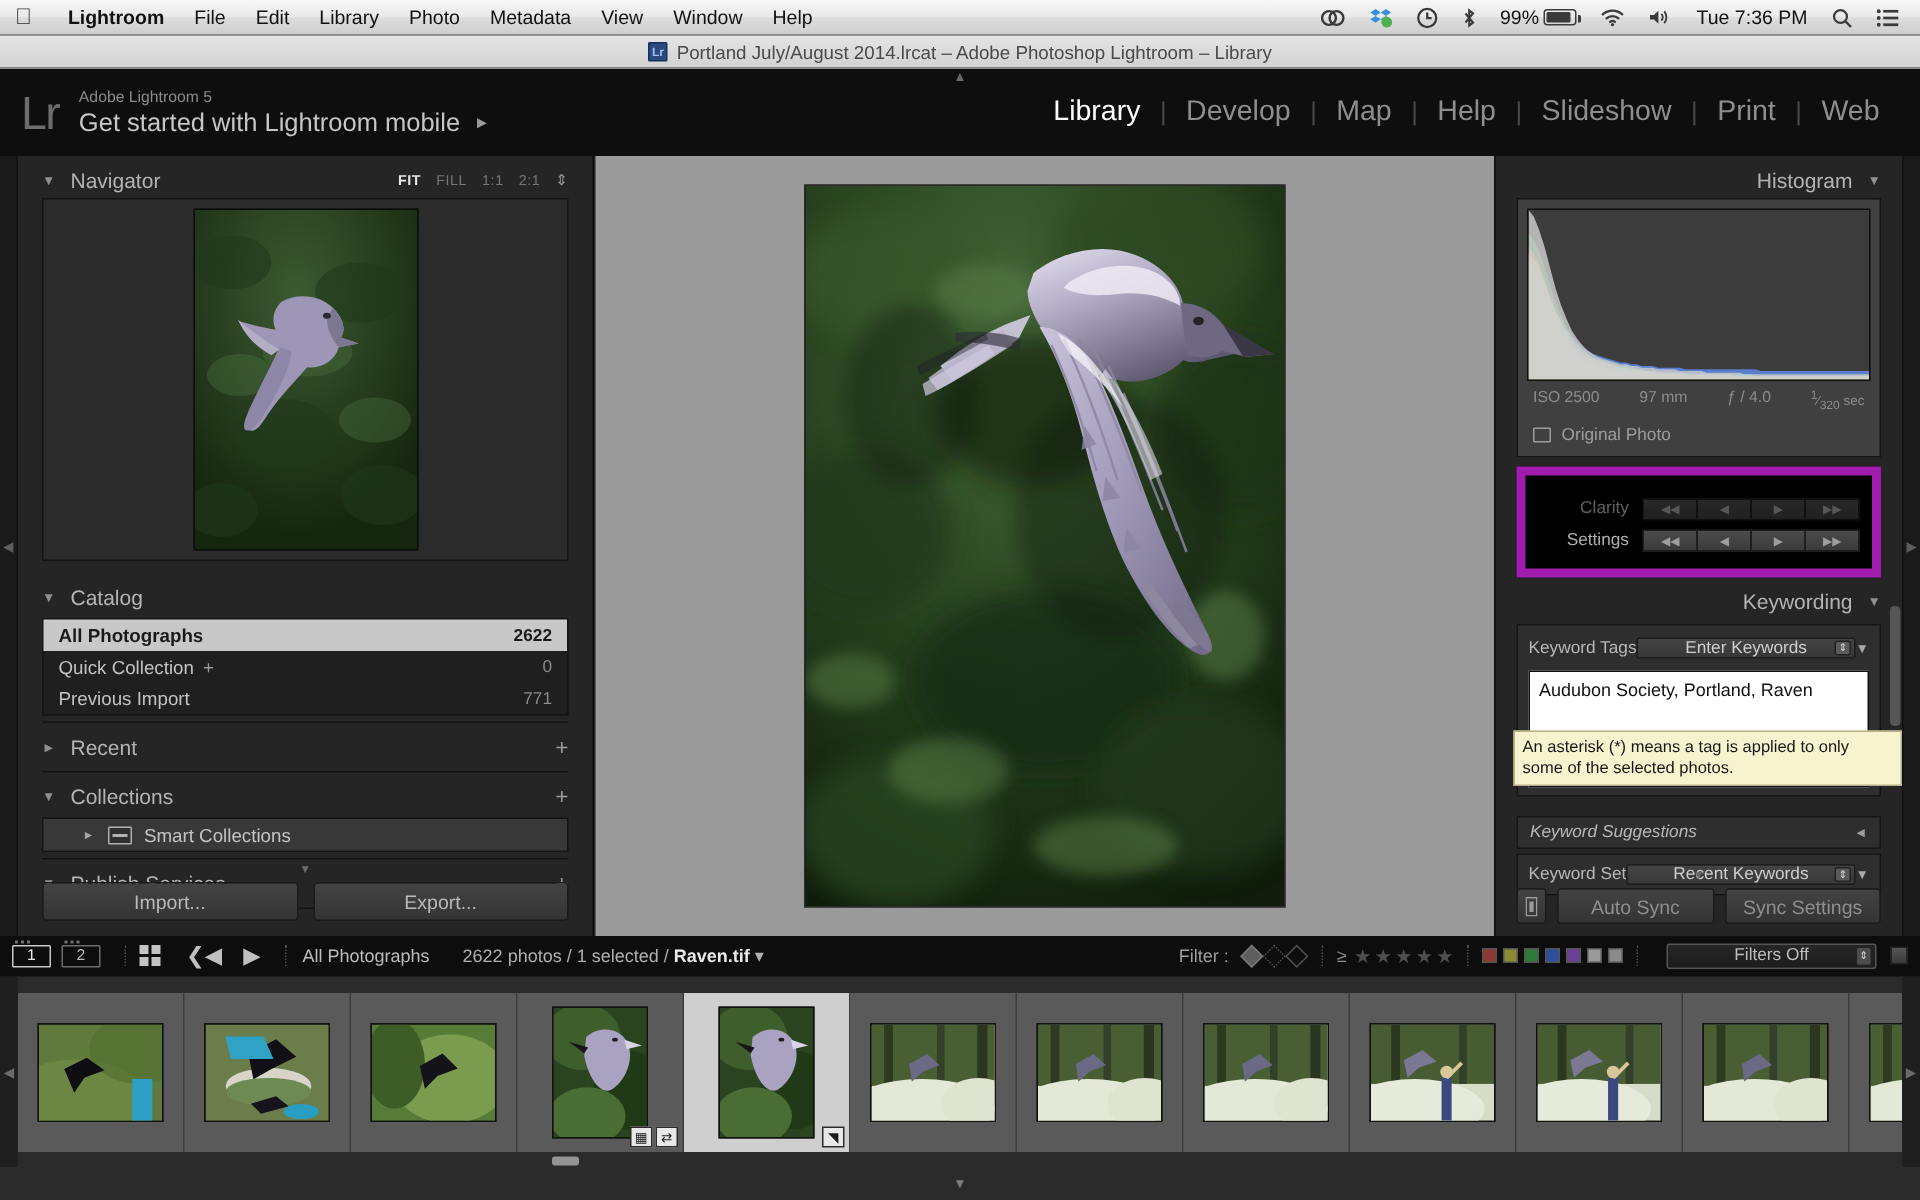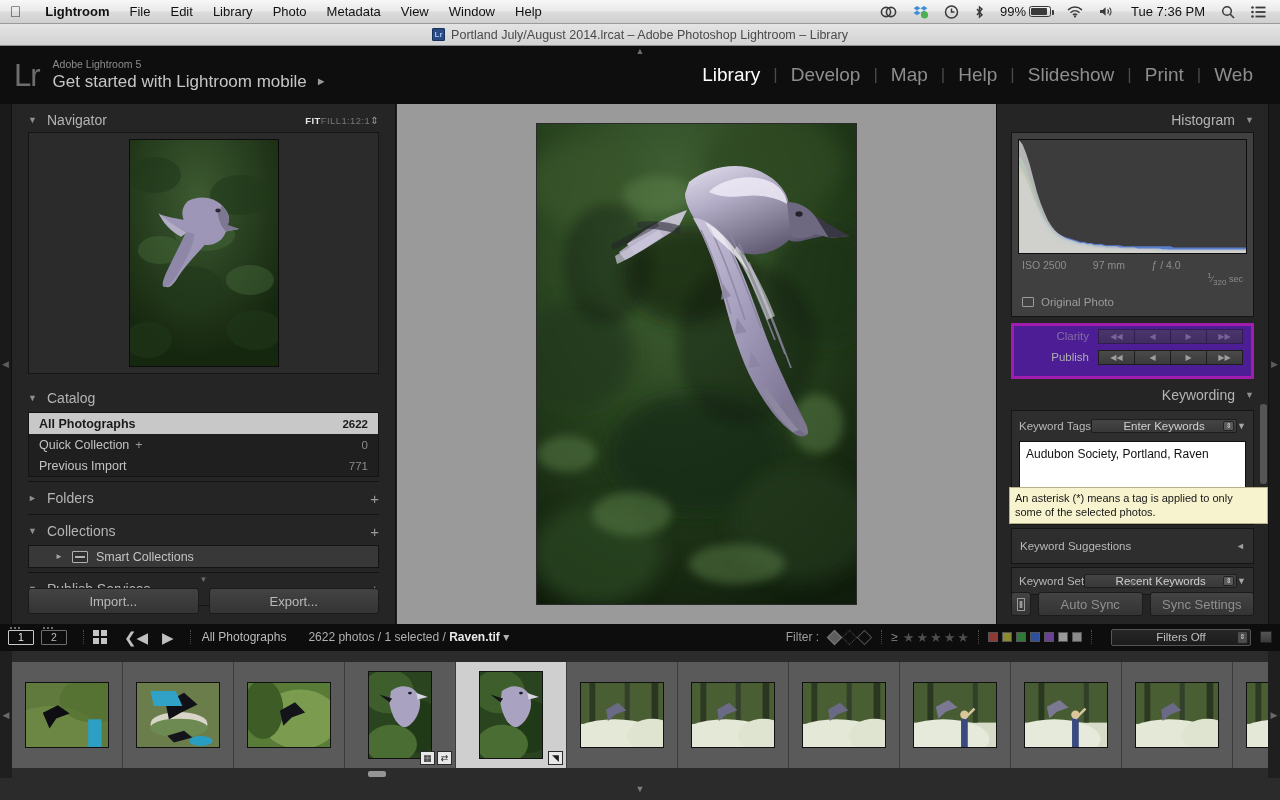--- a/index.html
+++ b/index.html
@@ -80,21 +80,21 @@
     position:absolute; top:0; left:12px; width:384px; height:520px;
     background:#252525; border-right:1px solid #0d0d0d; padding: 0 16px;
     overflow:hidden;
   }
   .panel-head {
     display:flex; align-items:center; height:24px; color:#b4b4b4; font-size:14px;
     margin-top: 4px;
   }
   .panel-head .tri { font-size:9px; color:#8f8f8f; margin-right:10px; width:9px;}
   .panel-head .plus { margin-left:auto; color:#9a9a9a; font-size:15px; font-weight:300; }
-  .nav-modes { margin-left:auto; display:flex; align-items:center; font-size:9.5px; color:#777; letter-spacing:.4px;}
+  .nav-modes { margin-left:auto; display:flex; align-items:center; gap:10px; font-size:9.5px; color:#777; letter-spacing:.4px;}
   .nav-modes .on { color:#e6e6e6; font-weight:bold; }
   .nav-modes .stepper { color:#9a9a9a; font-size:10px; }
 
   .nav-box {
     height: 242px; background:#2b2b2b; border:1px solid #151515;
     display:flex; align-items:center; justify-content:center; margin-bottom: 12px;
   }
   .nav-thumb {
     width:150px; height:228px; border:1px solid #0c0c0c; position:relative; overflow:hidden;
     background:#14240f;
@@ -136,26 +136,26 @@
   
   .right-panel {
     position:absolute; top:0; right:12px; width:272px; height:520px;
     background:#252525; border-left:1px solid #0d0d0d; padding: 0 14px; overflow:hidden;
   }
   .panel-head.rt { justify-content:flex-end; }
   .panel-head.rt .tri { margin:0 0 0 10px; }
   .hist-box { background:#404040; border:1px solid #141414; padding:6px; }
   .hist-plot { height:115px; background:#3c3c3c; border:1px solid #0e0e0e; position:relative; overflow:hidden;}
   .hist-meta { display:flex; justify-content:space-between; font-size:10.5px; color:#8d8d8d; padding:5px 4px 3px; }
-  .hist-meta .frac { font-size:9px;margin-top:12px; }
+  .hist-meta .frac { font-size:9px; }
   .hist-meta .frac sup { font-size:8px; } .hist-meta .frac sub { font-size:8px; }
   .orig-row { display:flex; align-items:center; font-size:11.5px; color:#9d9d9d; padding:6px 4px 2px; }
   .chk { width:12px; height:10px; border:1.3px solid #9d9d9d; margin-right:7px; border-radius:1px; }
 
-  .qd-box { background:#4c1d95; border:3px solid #a21caf; margin-top:6px; padding:4px 8px 8px; }
+  .qd-box { background:#000000; border:6px solid #a21caf; margin-top:6px; padding:16px 8px 8px; }
   .qd-row { display:flex; align-items:center; justify-content:flex-end; height:21px; gap:6px; }
   .qd-row .lbl { font-size:11.5px; color:#b0b0b0; margin-right:4px; }
   .nudge { display:flex; }
   .nudge span {
     width:37px; height:15px; background:linear-gradient(180deg,#4a4a4a,#3b3b3b);
     border:1px solid #1e1e1e; color:#9e9e9e; font-size:8px;
     display:flex; align-items:center; justify-content:center; margin-left:-1px;
   }
   .qd-reset { display:flex; justify-content:flex-end; margin-top:6px; padding-top:6px; border-top:1px solid #1c1c1c;}
   .qd-reset .btn { flex:none; width:130px; height:20px; font-size:11.5px; }
@@ -172,22 +172,22 @@
     position:absolute; right:2px; top:1px; bottom:1px; width:11px;
     background:#5a5a5a; border:1px solid #222; color:#ddd; font-size:7px;
     display:flex; align-items:center; justify-content:center; border-radius:2px;
   }
   .kw-row .caret { color:#a8a8a8; font-size:9px; }
   .kw-text {
     background:#ffffff; color:#111; border:1px solid #101010; height:78px;
     margin-top:5px; padding:5px 6px; font-size:12px;
   }
   .kw-subrow {
-    background:#2e2e2e; border:1px solid #151515; height:36px; margin-top:3px;
-    display:flex; align-items:center; padding:0 8px; font-size:11.5px; color:#b8b8b8;
+    background:#2e2e2e; border:1px solid #151515; height:22px; margin-top:13px;
+    display:flex; align-items:center; padding:0 8px; font-size:11.5px; color:#b8b8b8;font-style:italic;
   }
   .kw-subrow .caret { margin-left:auto; color:#9d9d9d; font-size:9px; }
 
   .sync-bar {
     position:absolute; left:14px; right:14px; bottom:8px; display:flex; gap:7px; align-items:center;
   }
   .sync-toggle {
     width:20px; height:24px; border:1px solid #1b1b1b; background:linear-gradient(180deg,#434343,#343434);
     border-radius:3px; display:flex; align-items:center; justify-content:center; color:#9a9a9a; font-size:11px;
   }
@@ -463,21 +463,21 @@
         </div>
         <div class="row">
           <span>Previous Import</span>
           <span class="count">771</span>
         </div>
       </div>
 
       <div class="divider"></div>
       <div class="panel-head">
         <span class="tri">►</span>
-        <span>Folders</span>
+        <span>Recent</span>
         <span class="plus">+</span>
       </div>
 
       <div class="divider"></div>
       <div class="panel-head">
         <span class="tri">▼</span>
         <span>Collections</span>
         <span class="plus">+</span>
       </div>
       <div class="section-list">
@@ -628,21 +628,21 @@
         <div class="qd-row" style="opacity:.55; margin-top:-4px;">
           <span class="lbl">Clarity</span>
           <span class="nudge">
             <span>◀◀</span>
             <span>◀</span>
             <span>▶</span>
             <span>▶▶</span>
           </span>
         </div>
         <div class="qd-row">
-          <span class="lbl">Publish</span>
+          <span class="lbl">Settings</span>
           <span class="nudge">
             <span>◀◀</span>
             <span>◀</span>
             <span>▶</span>
             <span>▶▶</span>
           </span>
         </div>
       </div>
 
       <div class="panel-head rt">

